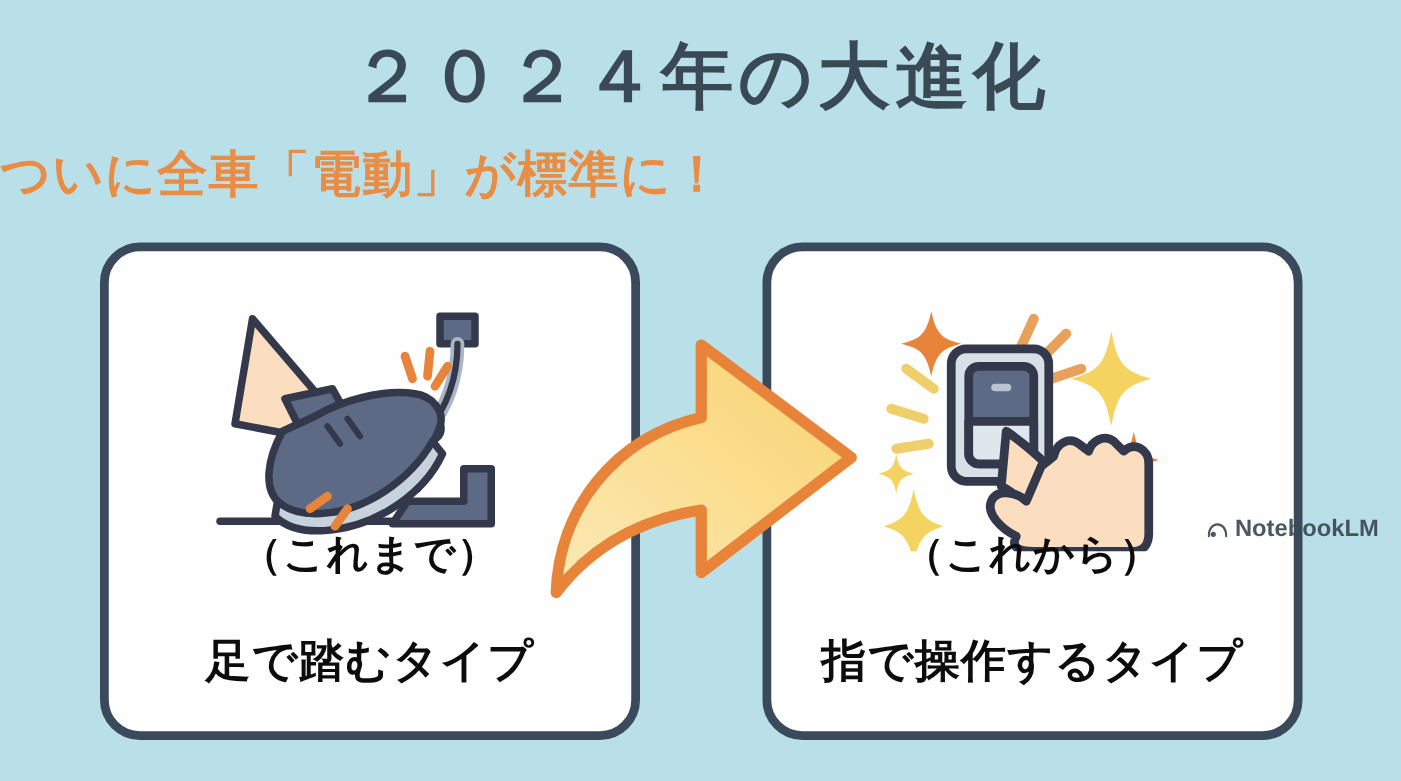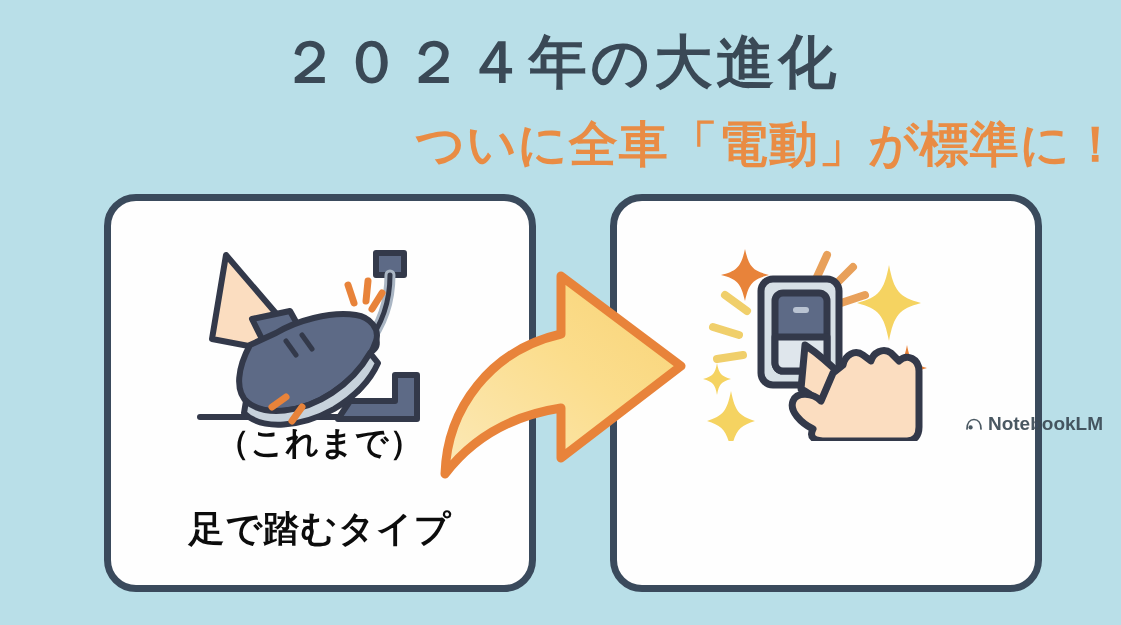--- a/index.html
+++ b/index.html
@@ -33,41 +33,41 @@
     letter-spacing: 4px;
     color: #3a4956;
     line-height: 1.1;
     white-space: nowrap;
   }
   .subtitle {
     position: absolute;
     top: 118px;
     left: 0;
     width: 1121px;
-    text-align: right;
-    font-size: 49px;
+    text-align: left;
+    font-size: 40px;
     font-weight: 700;
     letter-spacing: 1px;
     color: #e98c44;
     line-height: 1.1;
     white-space: nowrap;
   }
 
   
   .card {
     position: absolute;
     top: 194px;
     width: 432px;
     height: 398px;
     background: #fefefe;
     border: 7px solid #3a4a5c;
     border-radius: 32px;
     box-sizing: border-box;
   }
-  .card-left  { left: 104px; }
+  .card-left  { left: 80px; }
   .card-right { left: 610px; }
 
   .card-art {
     position: absolute;
     top: 34px;
     left: 0;
     width: 100%;
     height: 212px;
     display: flex;
     align-items: center;
@@ -211,20 +211,22 @@
                    C108 196 112 200 126 200 L206 200 C214 200 218 194 218 186
                    L218 130 C218 118 206 112 198 120
                    L190 112 C182 106 172 112 170 120
                    L162 114 C154 108 144 114 142 124
                    L132 132 z"></path>
         </g>
       </svg>
     </div>
 
     <div class="caption">
+      <span class="line1">（これから）</span>
+      <span class="line2">指で操作するタイプ</span>
     </div>
   </div>
 
   <div class="arrow-wrap">
     <svg width="260" height="222" viewBox="0 0 260 222">
       <defs>
         <linearGradient id="arrowGrad" x1="0" y1="1" x2="1" y2="0">
           <stop offset="0%" stop-color="#fbe9b8"></stop>
           <stop offset="55%" stop-color="#fbdd8c"></stop>
           <stop offset="100%" stop-color="#f8d275"></stop>

